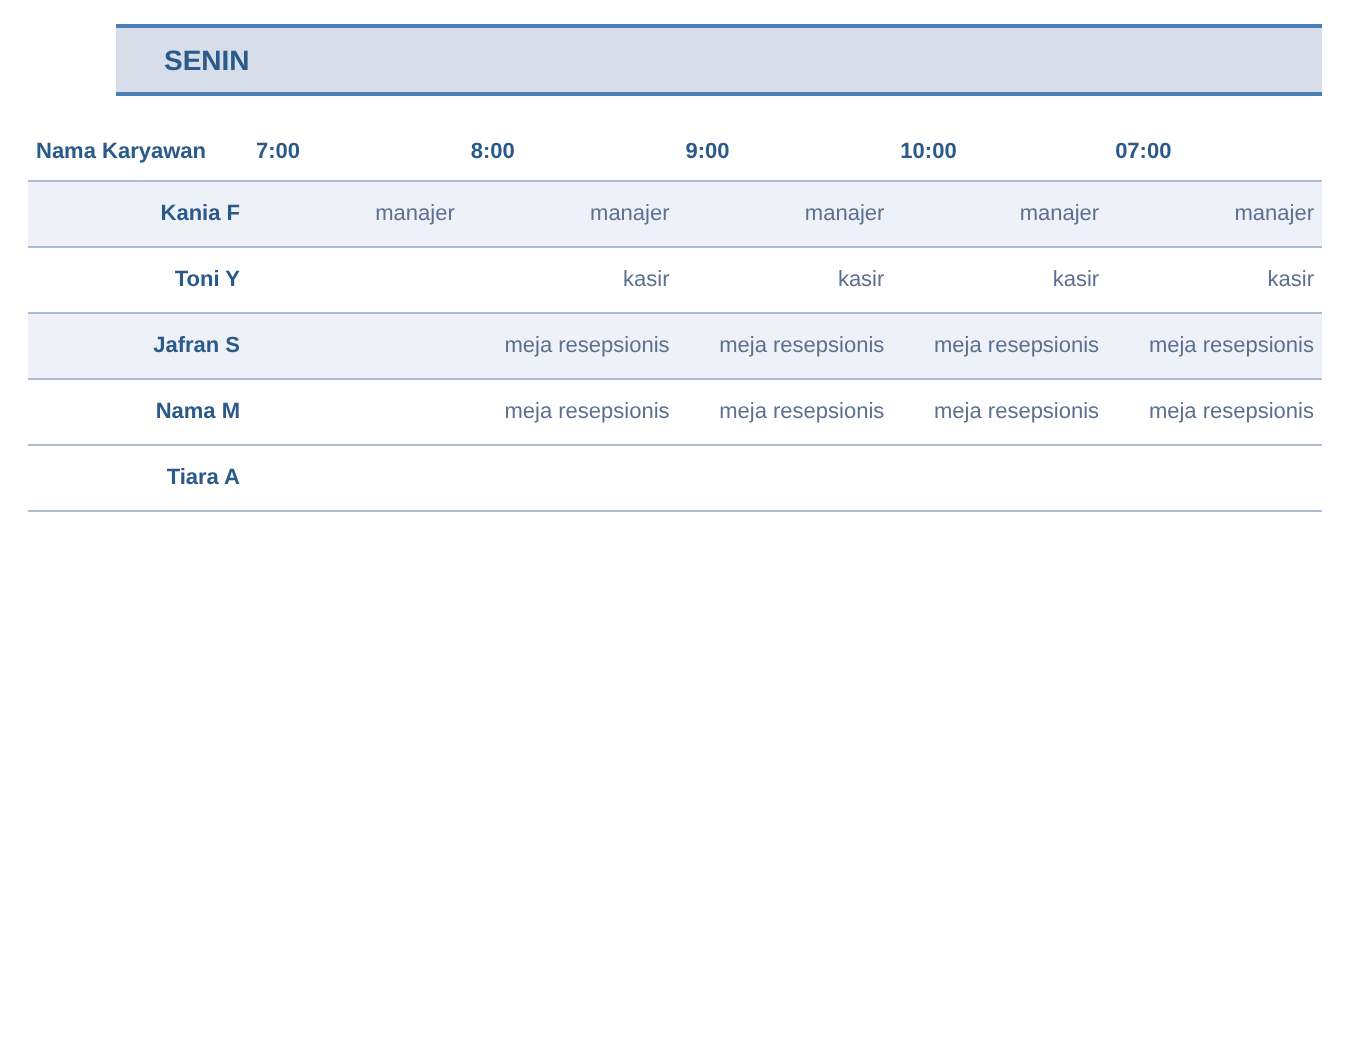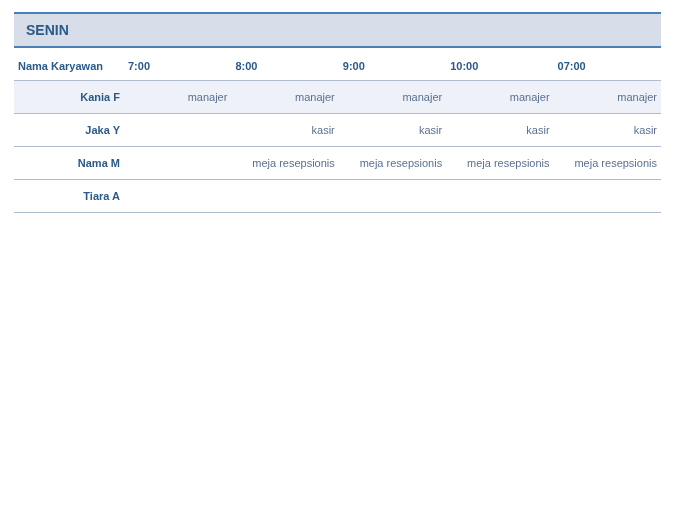--- a/index.html
+++ b/index.html
@@ -20,32 +20,33 @@
       color: #2a5a8a;
       font-size: 22px;
       font-weight: 400;
       letter-spacing: 0.5px;
       margin-bottom: 10px;
     }
     .day-header {
       background: #d7dde9;
       border-top: 2px solid #4a7fb5;
       border-bottom: 2px solid #4a7fb5;
-      padding: 8px 12px;
+      padding: 8px 24px;
+      margin-left: 44px;
     }
     .day-label {
       color: #2a5a8a;
       font-size: 14px;
       font-weight: 700;
     }
     table {
       width: 100%;
       border-collapse: collapse;
       table-layout: fixed;
-      margin-top: 4px;
+      margin-top: 14px;
     }
     th {
       text-align: left;
       color: #2a5a8a;
       font-size: 11px;
       font-weight: 700;
       padding: 8px 4px;
       border-bottom: 1px solid #aebcd2;
     }
     th:first-child {
@@ -92,26 +93,34 @@
     <tbody>
       <tr class="striped">
         <td class="name">Kania F</td>
         <td>manajer</td>
         <td>manajer</td>
         <td>manajer</td>
         <td>manajer</td>
         <td>manajer</td>
       </tr>
       <tr>
-        <td class="name">Jaka Y</td>
+        <td class="name">Toni Y</td>
         <td></td>
         <td>kasir</td>
         <td>kasir</td>
         <td>kasir</td>
         <td>kasir</td>
+      </tr>
+      <tr class="striped">
+        <td class="name">Jafran S</td>
+        <td></td>
+        <td>meja resepsionis</td>
+        <td>meja resepsionis</td>
+        <td>meja resepsionis</td>
+        <td>meja resepsionis</td>
       </tr>
       <tr>
         <td class="name">Nama M</td>
         <td></td>
         <td>meja resepsionis</td>
         <td>meja resepsionis</td>
         <td>meja resepsionis</td>
         <td>meja resepsionis</td>
       </tr>
       <tr>

